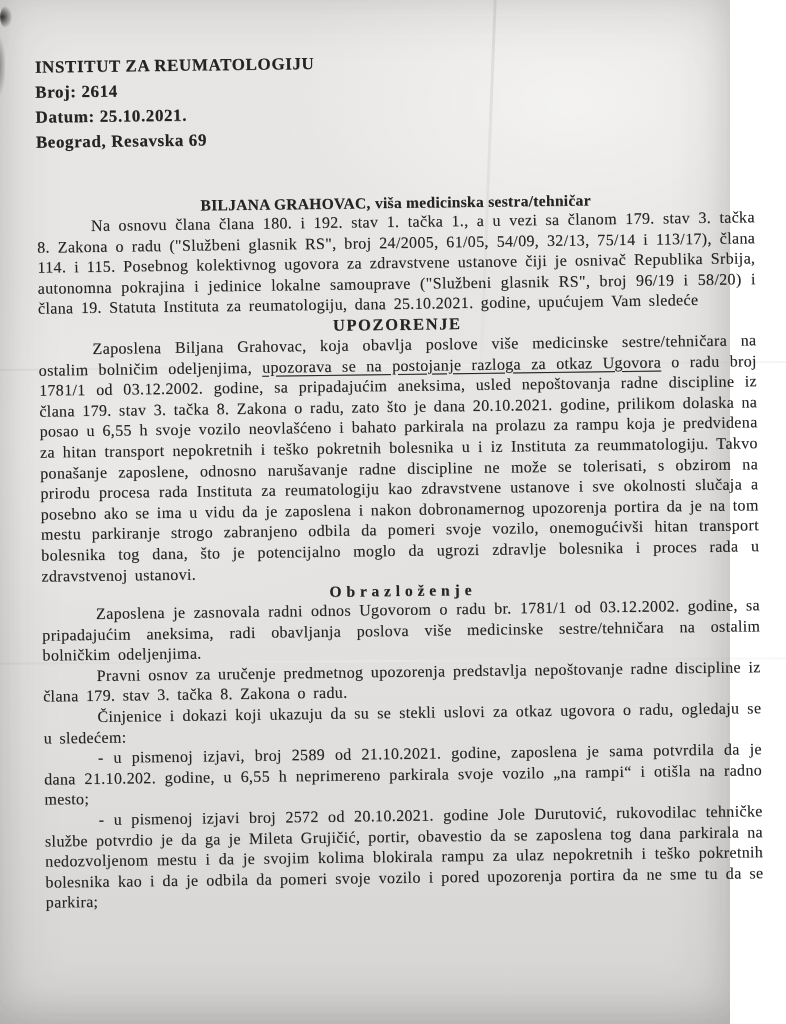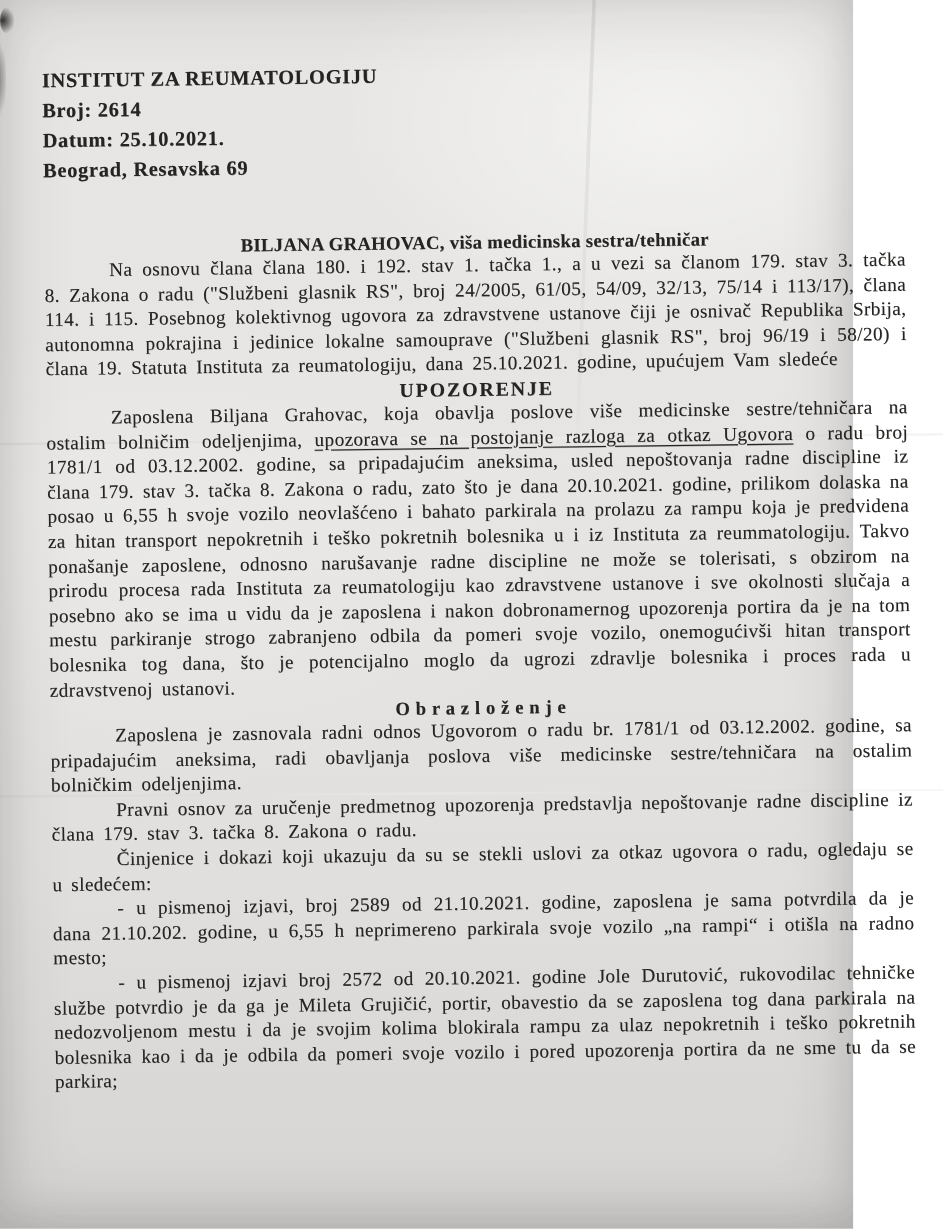--- a/index.html
+++ b/index.html
@@ -5,29 +5,28 @@
   html, body {
     margin: 0;
     padding: 0;
     width: 786px;
     height: 1024px;
     overflow: hidden;
     font-family: "Liberation Serif", "DejaVu Serif", serif;
   }
   .page {
     position: relative;
-    width: 675px;
+    width: 730px;
     height: 1024px;
     color: #262422;
     background:
       radial-gradient(ellipse 420px 260px at 78% 10%, rgba(255,255,255,0.50), rgba(255,255,255,0) 70%),
       radial-gradient(ellipse 500px 300px at 20% 45%, rgba(255,255,255,0.18), rgba(255,255,255,0) 70%),
       linear-gradient(180deg, #e7e6e4 0%, #e6e5e3 40%, #e0dfdd 72%, #d8d7d5 92%, #d4d3d1 100%);
     box-shadow: inset 0 0 60px rgba(60,58,55,0.18), inset 0 -14px 28px rgba(60,58,55,0.10);
-    padding-left: 36px;
   }
   
   .crease-v {
     position: absolute; top: 0; left: 486px; width: 3px; height: 400px;
     background: linear-gradient(180deg, rgba(120,115,110,0.16), rgba(120,115,110,0.05) 70%, rgba(120,115,110,0));
     transform: rotate(2.2deg);
   }
   .crease-h1 {
     position: absolute; top: 365px; left: 0; width: 786px; height: 2px;
     background: linear-gradient(90deg, rgba(120,115,110,0.10), rgba(255,255,255,0.25) 55%, rgba(120,115,110,0.08));

